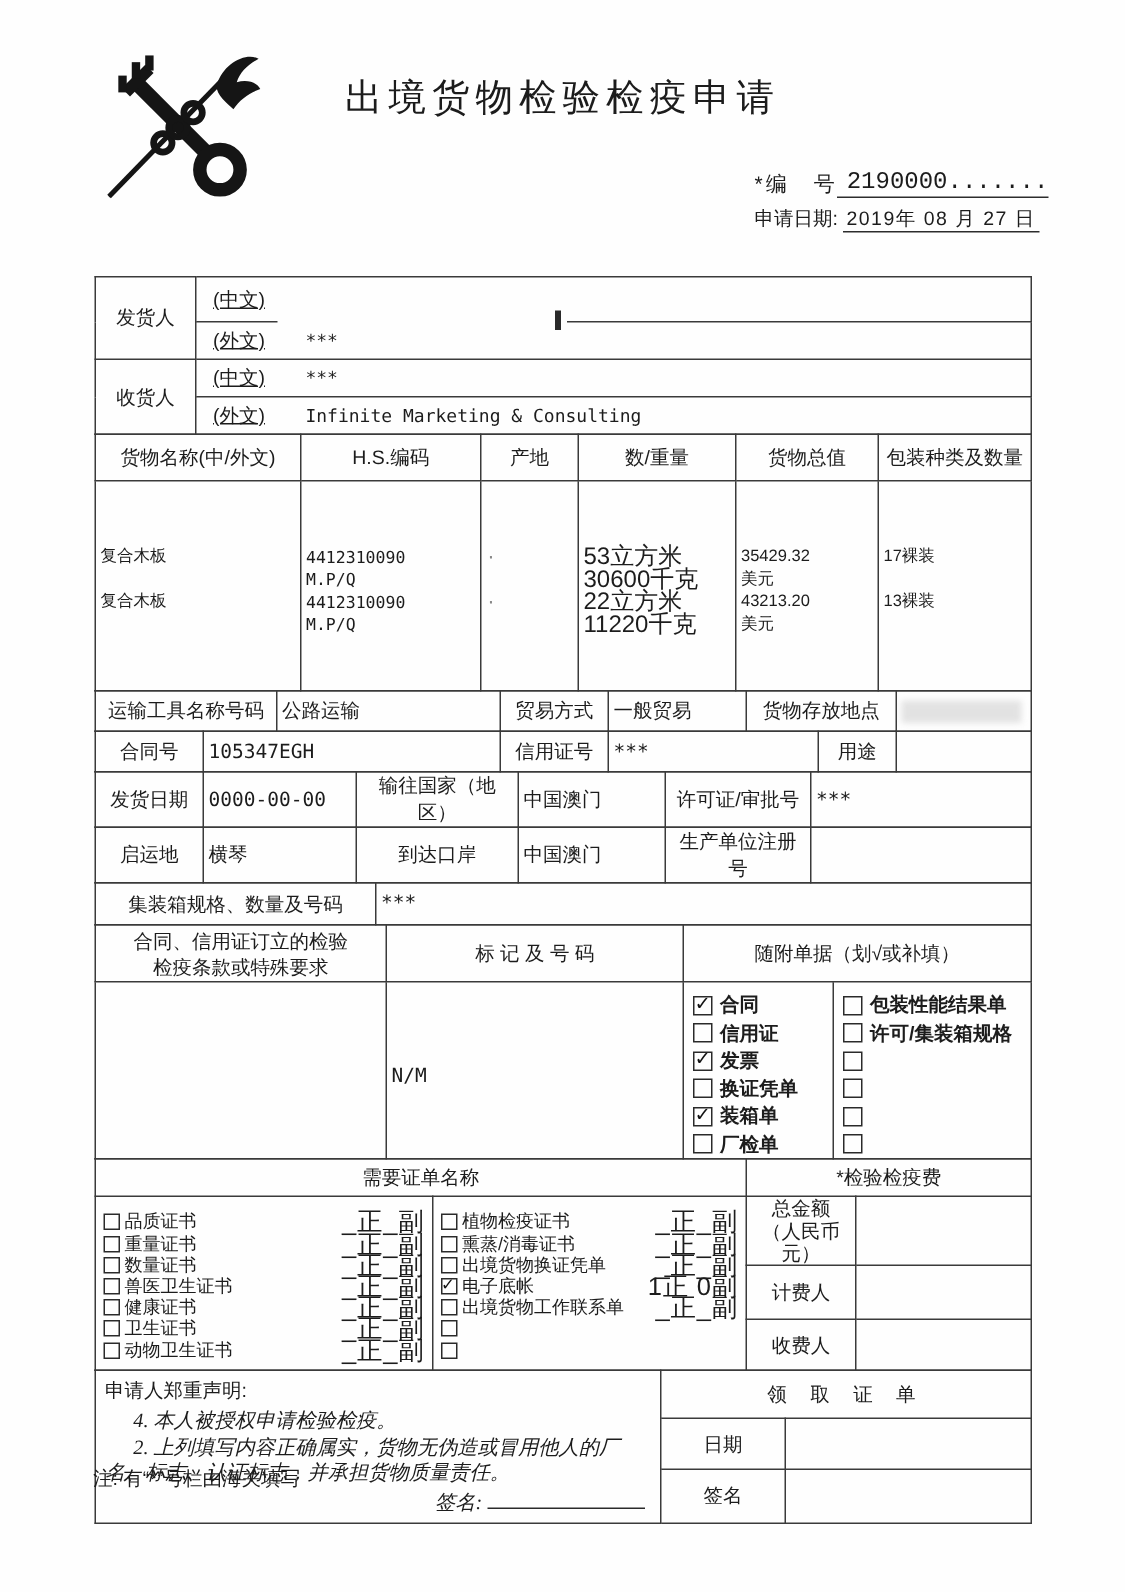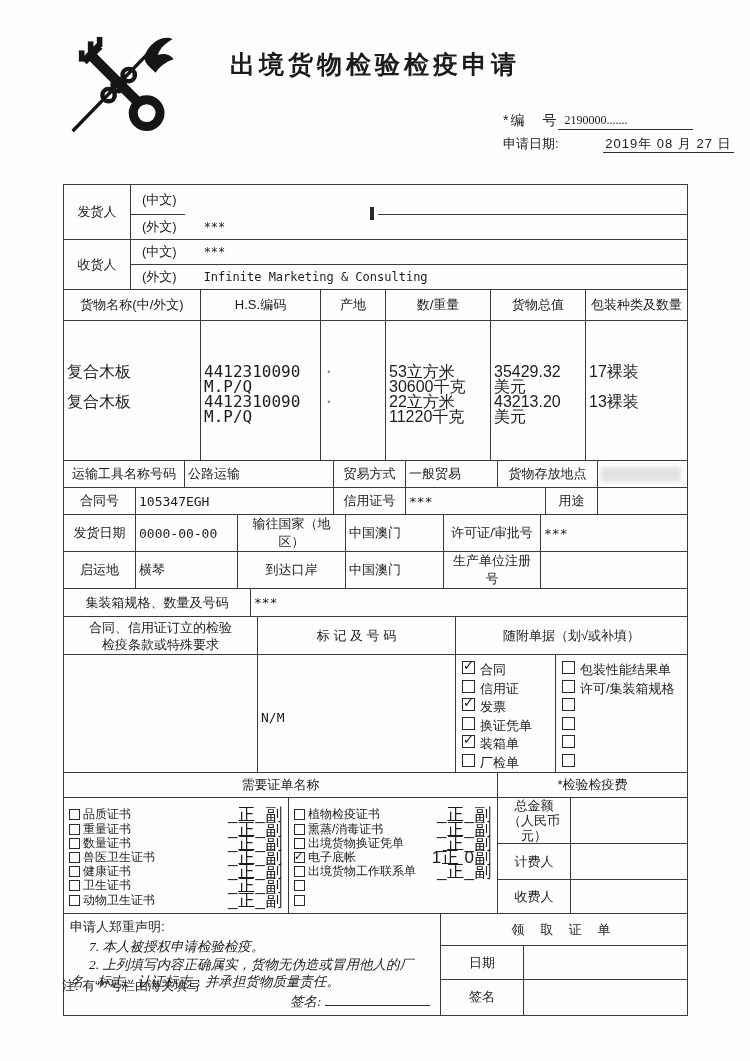--- a/index.html
+++ b/index.html
@@ -5,50 +5,50 @@
   html,body{margin:0;padding:0;background:#e8e8e8;}
   .page{
     position:relative;width:750px;height:1061px;background:#fefefe;
     font-family:"Liberation Sans","DejaVu Sans",sans-serif;color:#1c1c1c;
     overflow:hidden;
   }
   
   .logo{position:absolute;left:62px;top:28px;width:120px;height:112px;}
   .title-block{position:absolute;left:0;top:48px;width:750px;text-align:center;}
   .title1{font-size:23px;font-weight:bold;letter-spacing:3px;margin:0 0 14px 0;}
-  .title2{font-size:25px;font-weight:bold;letter-spacing:4px;margin:0;}
+  .title2{font-size:25px;font-weight:normal;letter-spacing:4px;margin:0;}
   .hdr-info{position:absolute;left:503px;top:112px;width:190px;font-size:12px;}
   .ledger{margin-bottom:7px;letter-spacing:0.5px;}
   .serial-line{display:flex;align-items:flex-end;margin-bottom:5px;font-size:14px;}
   .serial-label{letter-spacing:2px;white-space:nowrap;}
   .serial-value{flex:1;border-bottom:1.5px solid #2c2c2c;padding:0 0 1px 6px;
-    font-family:Liberation Serif, serif;font-size:12px;}
+    font-family:Liberation Mono, monospace;font-size:16px;}
   .date-line{font-size:13px;white-space:nowrap;}
-  .date-value{border-bottom:1.5px solid #2c2c2c;padding:0 2px 1px 2px;letter-spacing:1px;margin-left:41px;}
+  .date-value{border-bottom:1.5px solid #2c2c2c;padding:0 2px 1px 2px;letter-spacing:1px;}
   
   .formwrap{position:absolute;left:63px;top:185px;width:624px;}
   table.ft{border-collapse:collapse;table-layout:fixed;width:624px;margin-top:-1px;}
   .ft td{border:1px solid #3a3a3a;padding:0 3px;font-size:13px;vertical-align:middle;
     overflow:hidden;}
   .lab{text-align:center;}
   .top{vertical-align:top;}
   .mono{font-family:"DejaVu Sans Mono",monospace;font-size:12px;}
-  .prefix{display:inline-block;width:58px;padding-left:8px;}
+  .prefix{display:inline-block;width:58px;padding-left:8px;text-decoration:underline;}
   
   .g-head td{text-align:center;height:30px;}
   .g-cell{vertical-align:top;padding-top:6px !important;}
-  .g-entry{min-height:30px;white-space:pre-line;font-size:16px;line-height:15px;
+  .g-entry{min-height:30px;white-space:pre-line;font-size:11px;line-height:15px;
     font-family:"DejaVu Sans Mono",monospace;}
   .g-entry.cjk{font-family:"Liberation Sans","DejaVu Sans",sans-serif;}
   .origin-dot{color:#888;}
   
   .clause-h{white-space:pre-line;text-align:center;line-height:17px;}
   .marks-cell{vertical-align:top;padding-top:8px !important;}
   .docs-cell{vertical-align:top;padding:6px 2px 0 6px !important;}
-  .doc-item{display:flex;height:18px;margin-bottom:0.5px;}
+  .doc-item{display:flex;align-items:center;height:18px;margin-bottom:0.5px;font-weight:bold;}
   .cb{display:inline-block;width:11px;height:11px;border:1.3px solid #2a2a2a;
     margin-right:5px;position:relative;flex:none;}
   .cb.checked::after{content:"✓";position:absolute;left:0px;top:-4px;font-size:13px;
     font-weight:bold;color:#111;}
   
   .cert-cell{vertical-align:top;padding:4px 5px 0 5px !important;}
   .cert-item{display:flex;align-items:center;height:14.2px;font-size:12px;}
   .cert-item .cb{width:9px;height:9px;margin-right:3px;border-width:1.2px;}
   .cert-item .cb.checked::after{font-size:11px;top:-3px;left:-1px;}
   .copies{margin-left:auto;white-space:nowrap;font-size:17px;letter-spacing:0.5px;}
@@ -474,21 +474,21 @@
     <table class="ft">
       <colgroup>
           <col style="width:377px">
           <col style="width:83px">
           <col style="width:164px">
         </colgroup>
       <tbody>
           <tr style="height:30px">
         <td class="decl-cell" rowspan="3">
           <p class="decl-title">申请人郑重声明:</p>
-          <p class="decl-line">7. 本人被授权申请检验检疫。</p>
+          <p class="decl-line">4. 本人被授权申请检验检疫。</p>
           <p class="decl-line">2. 上列填写内容正确属实，货物无伪造或冒用他人的厂名、标志、认证标志，并承担货物质量责任。</p>
           <div class="sign-line">
             <span>签名:</span>
             <span class="sign-underline"></span>
           </div>
         </td>
         <td class="pickup-h" colspan="2">领 取 证 单</td>
       </tr>
       <tr style="height:32px">
         <td class="lab">日期</td>

